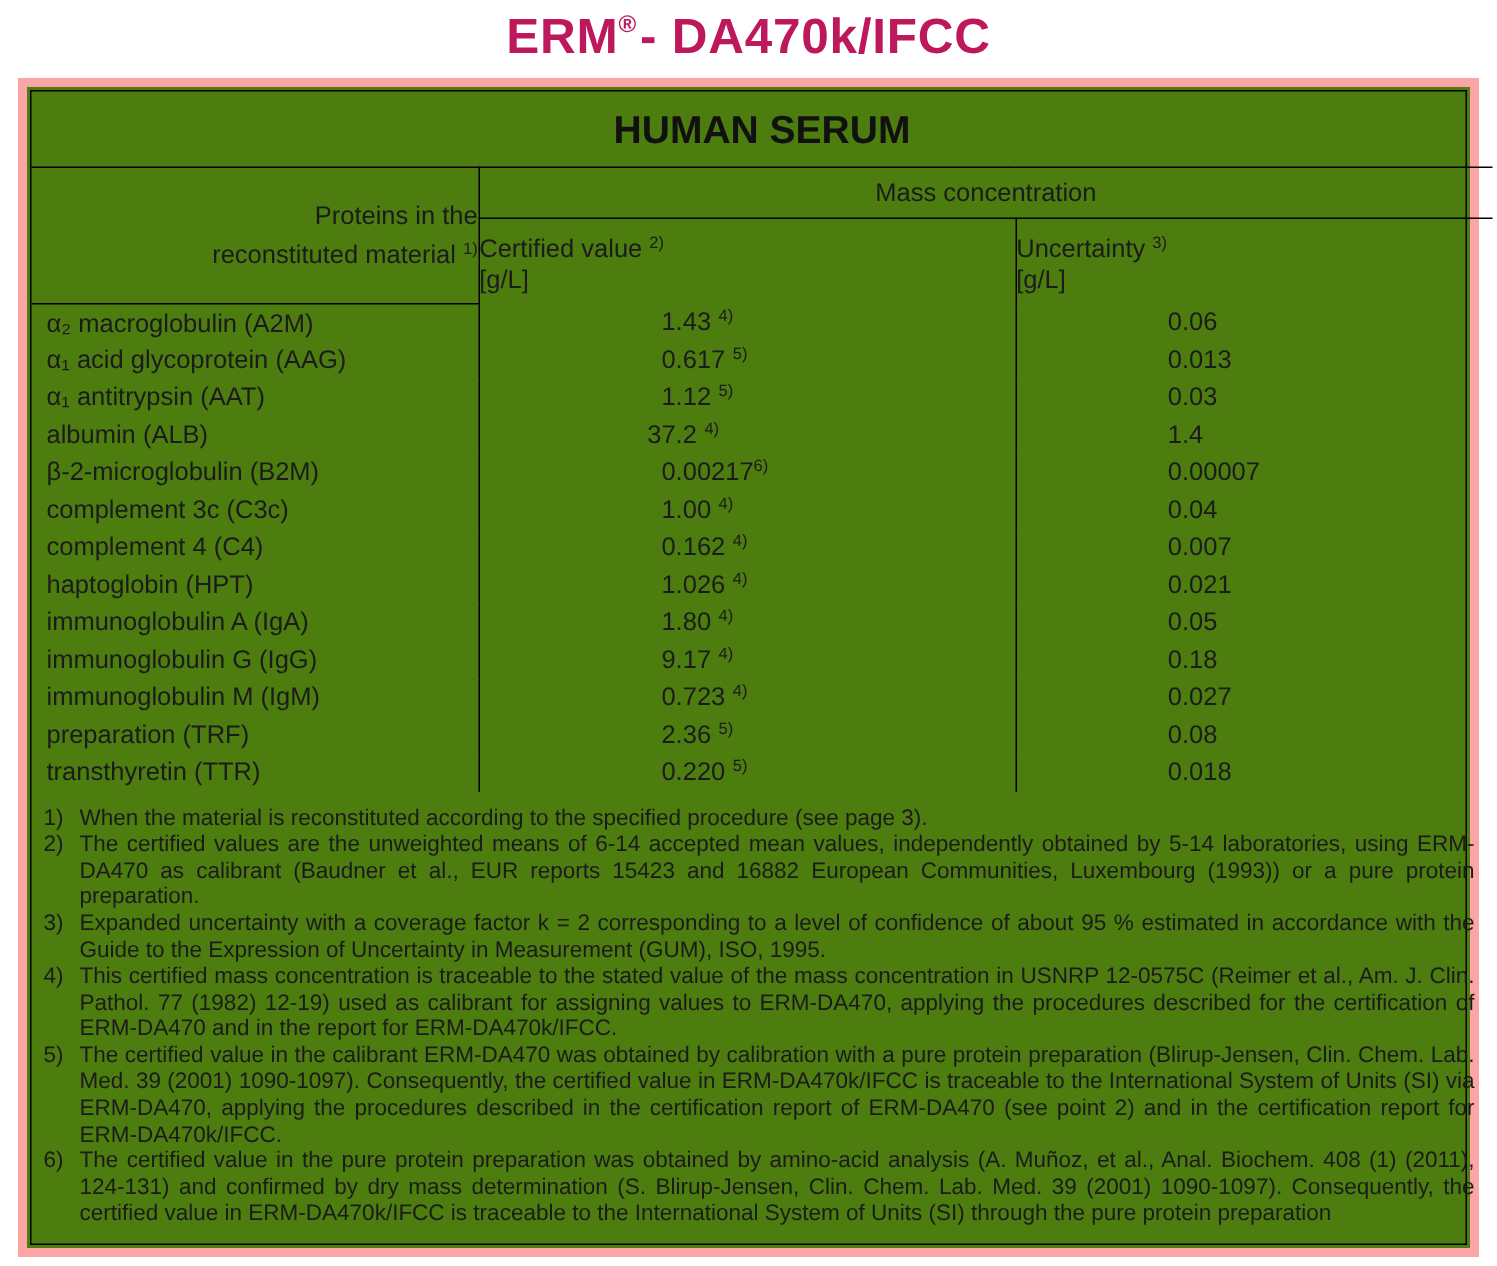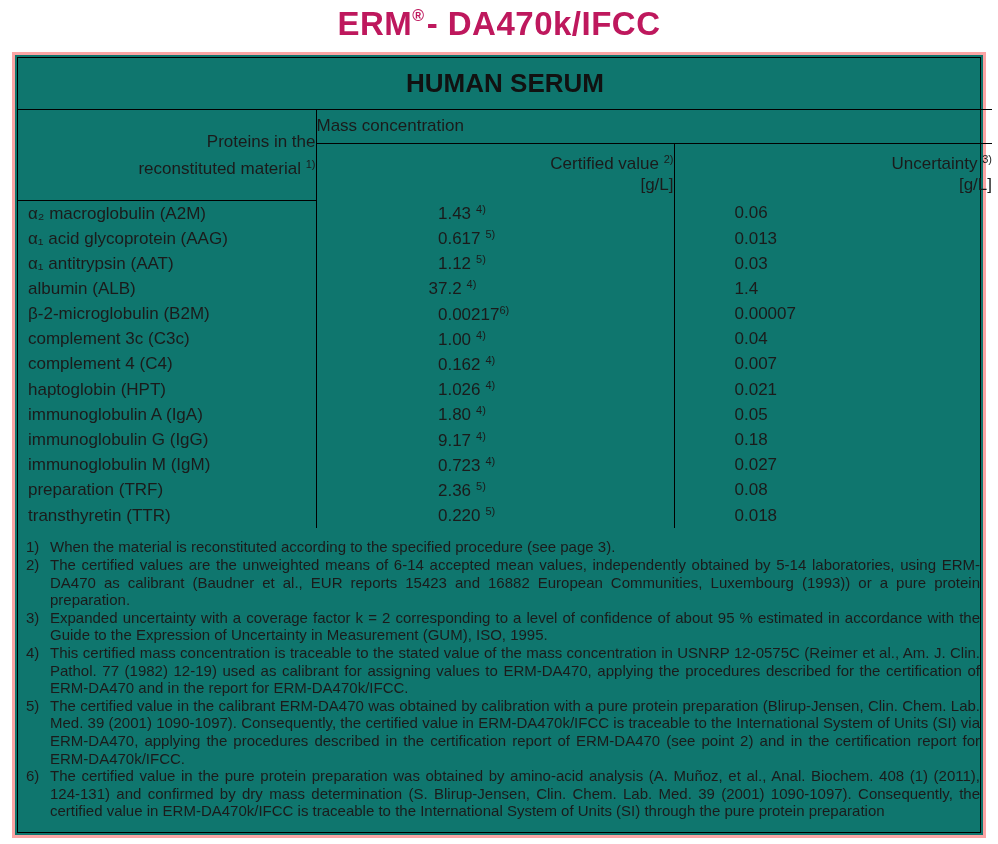--- a/index.html
+++ b/index.html
@@ -22,23 +22,23 @@
   .title .reg {
     font-size:16px;
     vertical-align:14px;
     font-weight:bold;
   }
   .title .suffix { margin-left:2px; }
   .tbl-outer {
     position:absolute;
     left:12px; top:52px;
     width:974px; height:786px;
-    border:3px solid #fca5a5;
+    border:6px solid #fca5a5;
     padding:2px;
-    background:#0f766e;
+    background:#4d7c0f;
   }
   .tbl-inner {
     border:1px solid #000;
     width:100%; height:100%;
   }
   table.tbl {
     border-collapse:collapse;
     table-layout:fixed;
     width:100%; height:100%;
   }
@@ -56,37 +56,37 @@
     font-weight:bold;
     color:#111;
   }
   td.col1-head {
     text-align:right;
     font-size:17px;
     line-height:22px;
   }
   td.mass-head {
     height:33px;
-    text-align:left;
+    text-align:center;
     font-size:17px;
   }
   td.sub-head {
     height:56px;
-    text-align:right;
+    text-align:left;
     font-size:17px;
     line-height:21px;
   }
   .sup {
     font-size:11px;
     vertical-align:6px;
   }
   tbody#rows td { border-top:none; border-bottom:none; height:24.5px; font-size:17px; }
   td.protein { padding-left:10px; text-align:left; }
   td.certified { text-align:left; padding-left:112px; white-space:nowrap; }
-  td.uncertainty { text-align:left; padding-left:60px; white-space:nowrap; }
+  td.uncertainty { text-align:left; padding-left:101px; white-space:nowrap; }
   td.certified .fn-ref { font-size:11px; vertical-align:6px; }
   td.certified .fn-ref.gap { margin-left:5px; }
 
   td.foot-cell { vertical-align:top; padding:6px 8px 8px 6px; }
   .fn {
     display:flex;
     font-size:15px;
     line-height:17.6px;
   }
   .fn-marker { flex:0 0 26px; padding-left:2px; }

